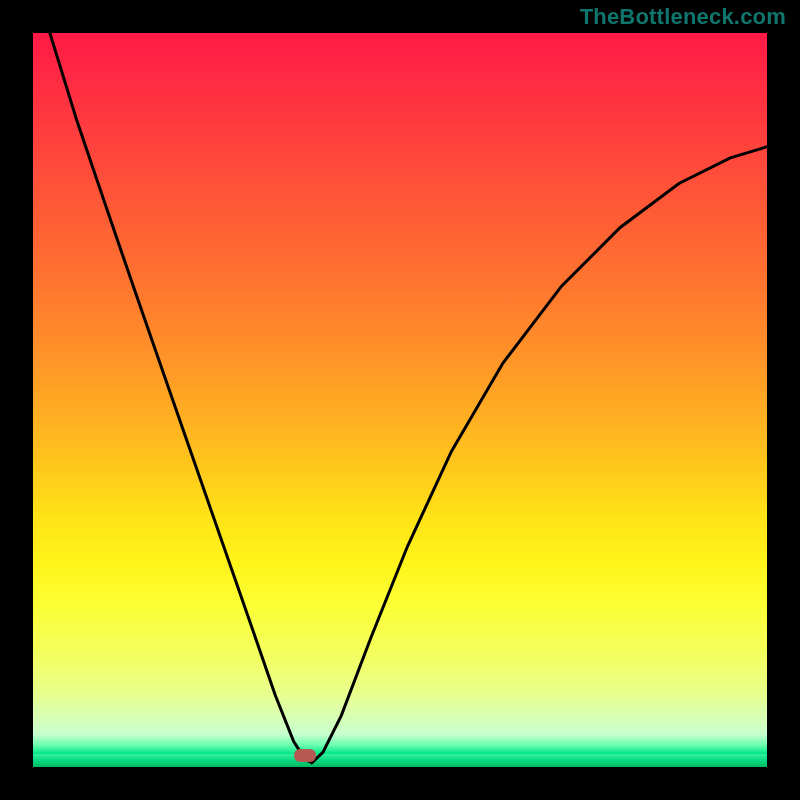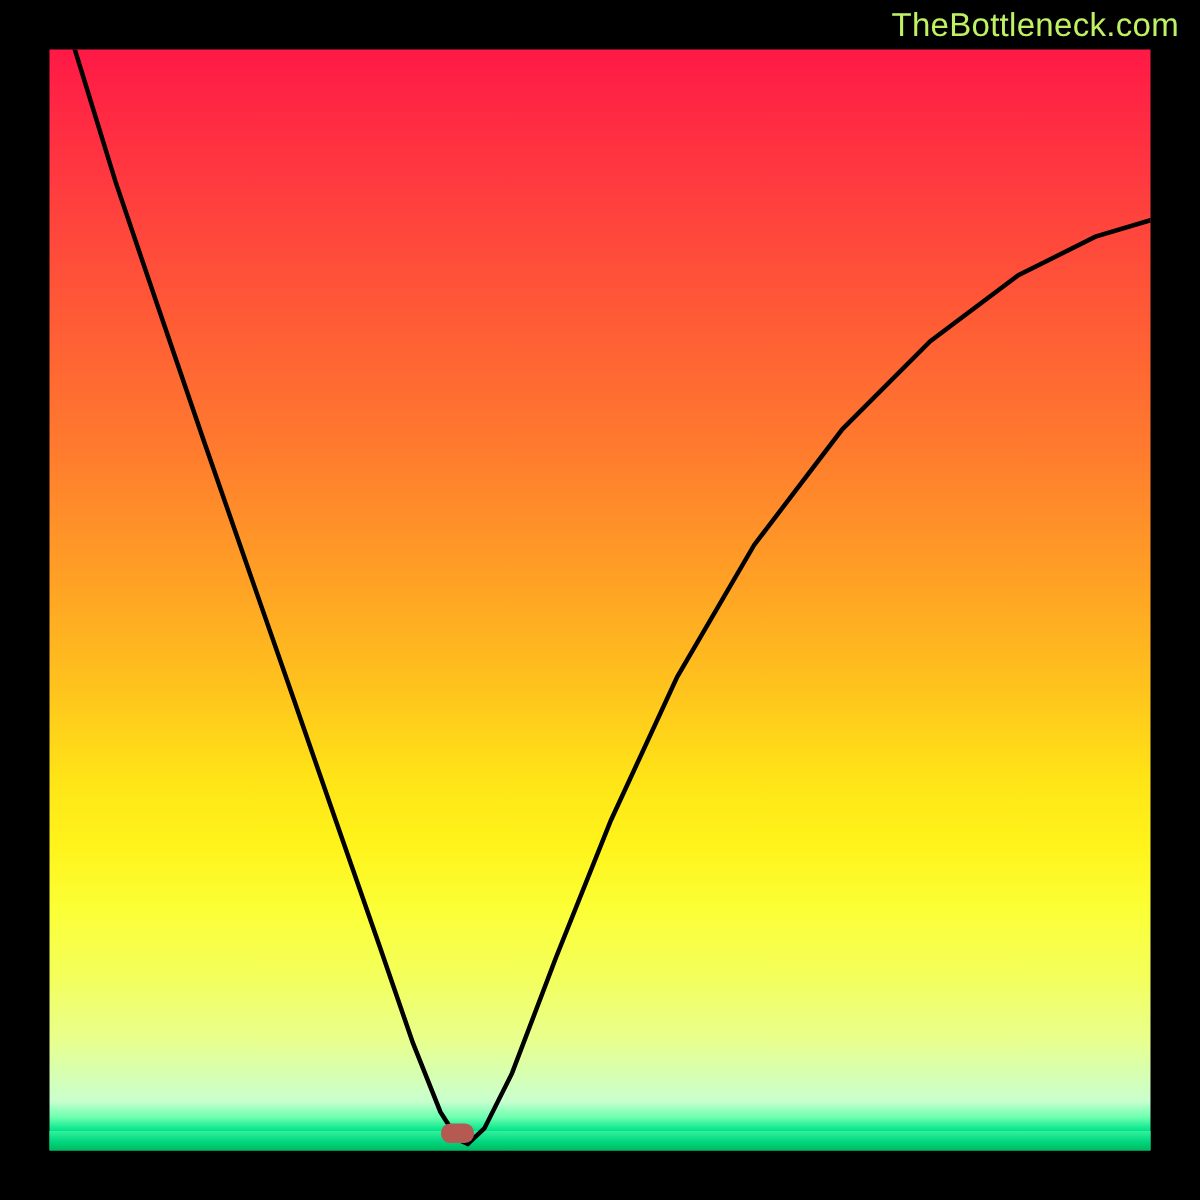--- a/index.html
+++ b/index.html
@@ -67,24 +67,24 @@
     position: absolute;
     width: 22px;
     height: 13px;
     border-radius: 6px;
     background: #b55a53;
   }
   .watermark {
     position: absolute;
     top: 4px;
     right: 14px;
-    color: #bef264;
+    color: #0f766e;
     font-size: 22px;
     letter-spacing: 0.2px;
-    font-weight: 400;
+    font-weight: 700;
     user-select: none;
     text-align: right;
   }
 </style>
 </head>
 <body>
 
 <div class="frame">
 
   <div class="plot-area">

